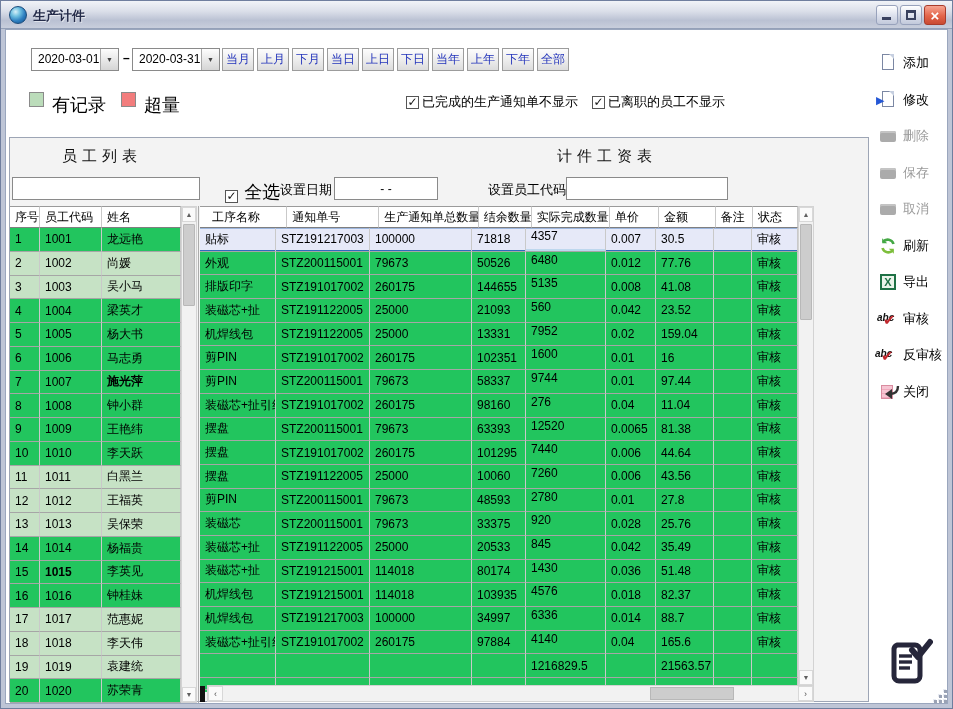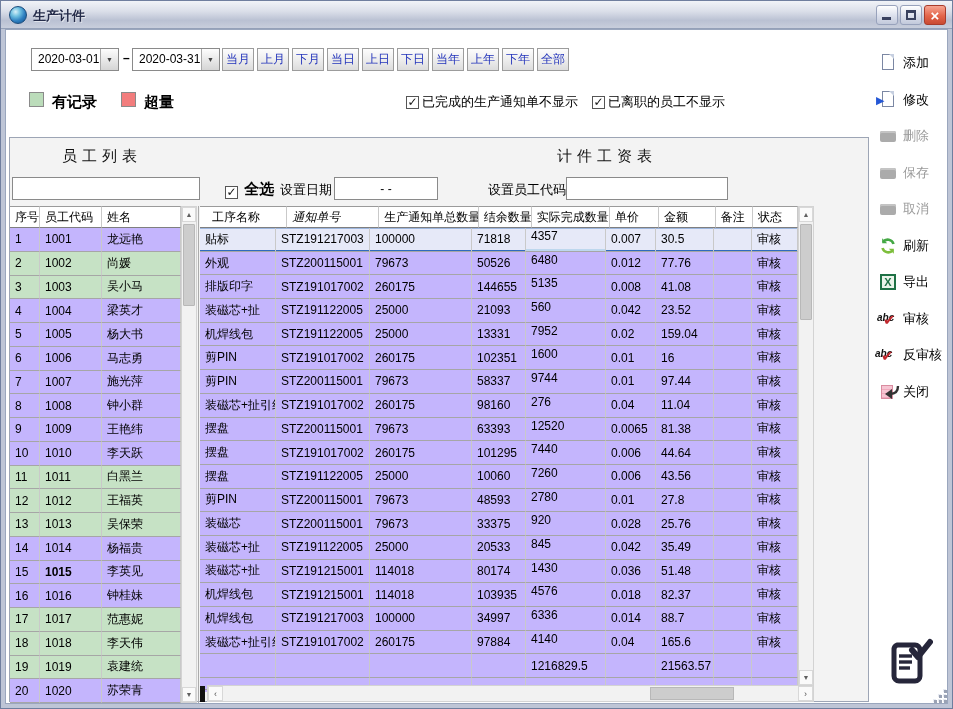--- a/index.html
+++ b/index.html
@@ -31,21 +31,21 @@
   .date-combo .val { flex:1; line-height:21px; padding-left:6px; font-size:12px; }
   .date-combo .drop { width:18px; border-left:1px solid #A9A9A9; background:linear-gradient(180deg,#FDFDFD,#E9E9E9 50%,#D5D5D5);
     text-align:center; font-size:7px; line-height:21px; color:#444; }
   .dash { position:absolute; left:122px; top:50px; font-weight:bold; }
   .range-row { position:absolute; left:221px; top:47px; display:flex; gap:3px; }
   .range-btn { width:32px; height:23px; border:1px solid #9C9C9C; background:linear-gradient(180deg,#FDFDFD,#ECECEC 55%,#DCDCDC);
     color:#2233BB; text-align:center; line-height:21px; font-size:12px; cursor:default; }
 
   
   .swatch { position:absolute; width:15px; height:15px; border:1px solid #8a8a8a; }
-  .lbl { position:absolute; font-size:15px;font-weight:bold; }
+  .lbl { position:absolute; font-size:18px; }
   .cb { width:13px; height:13px; border:1px solid #555; background:#fff; display:inline-block;
     font-size:12px; line-height:11px; font-weight:bold; text-align:center; color:#111; vertical-align:-2px; }
   .filters { position:absolute; left:405px; top:92px; display:flex; gap:14px; }
   .filter-item { display:flex; align-items:center; gap:3px; font-size:13px; }
 
   
   .sidebar { position:absolute; left:878px; top:44px; width:72px; display:flex; flex-direction:column; }
   .side-btn { height:36.5px; display:flex; align-items:center; font-size:13px; color:#000; cursor:default; }
   .side-btn.disabled { color:#9A9A9A; }
   .ico { width:20px; height:18px; position:relative; display:inline-block; margin-right:4px; flex:none; }
@@ -61,21 +61,21 @@
   .ic-check { position:absolute; left:4px; top:1px; color:#C1272D; font-size:15px; font-weight:bold; }
   .ic-cal { position:absolute; left:2px; top:2px; width:12px; height:14px; background:repeating-linear-gradient(180deg,#F6C4D2 0 3px,#F0A8BC 3px 4px); border:1px solid #D98CA0; }
 
   
   .main-panel { position:absolute; left:8px; top:136px; width:860px; height:565px; background:#F3F3F3; border:1px solid #9DA5B5; }
   .panel-title { position:absolute; font-size:15px; letter-spacing:5px; color:#111; }
   .inp { position:absolute; height:23px; border:1px solid #8A8A8A; background:#fff; font-size:12px; padding:0 4px;
     font-family:inherit; }
   .small-lbl { position:absolute; font-size:13px; }
 
-  .grid { position:absolute; background:#c4b5fd; }
+  .grid { position:absolute; background:#22c55e; }
   .g-row { display:flex; }
   .g-cell { border-right:1px solid #C9C9C9; border-bottom:1px solid #A6A6A6; padding:0 0 0 5px; overflow:hidden;
     white-space:nowrap; display:flex; align-items:center; font-size:12px; }
   .g-head .g-cell { border-bottom:1px solid #7F7F7F; border-top:1px solid #9A9A9A; background:#fff; }
   .row-green { background:#C6E2C5; }
   .row-sel { background:#E6E9F8; box-shadow:inset 0 -2px 0 #2F6BBE, inset 0 1px 0 #9DB6DE; }
   .cell-qty { align-items:flex-start !important; padding-top:1px; }
   .cell-qty-sel { box-shadow:inset 0 -2px 0 #BDD7EE; }
 
   
@@ -272,21 +272,21 @@
           <div class="g-cell" style="width: 79px;">杨大书</div>
         </div>
         <div class="g-row" style="height: 23.75px;">
           <div class="g-cell" style="width: 30px;">6</div>
           <div class="g-cell" style="width: 62px;">1006</div>
           <div class="g-cell" style="width: 79px;">马志勇</div>
         </div>
         <div class="g-row" style="height: 23.75px;">
           <div class="g-cell" style="width: 30px;">7</div>
           <div class="g-cell" style="width: 62px;">1007</div>
-          <div class="g-cell" style="width: 79px;">施光萍</div>
+          <div class="g-cell" style="width: 79px; font-weight: bold;">施光萍</div>
         </div>
         <div class="g-row" style="height: 23.75px;">
           <div class="g-cell" style="width: 30px;">8</div>
           <div class="g-cell" style="width: 62px;">1008</div>
           <div class="g-cell" style="width: 79px;">钟小群</div>
         </div>
         <div class="g-row" style="height: 23.75px;">
           <div class="g-cell" style="width: 30px;">9</div>
           <div class="g-cell" style="width: 62px;">1009</div>
           <div class="g-cell" style="width: 79px;">王艳纬</div>
@@ -351,21 +351,21 @@
       <div class="sb-btn" style="top:0;">▲</div>
       <div class="sb-thumb" style="top:17px; height:82px;"></div>
       <div class="sb-btn" style="bottom:0;">▼</div>
     </div>
 
     <div style="position:absolute; left:188px; top:68px; width:1px; height:497px; background:#ABABAB;"></div>
 
     <div class="grid" id="pw-grid" style="left:190px; top:68px; width:598px; height:486px;">
         <div class="g-row g-head" style="height: 22px;">
           <div class="g-cell" style="width: 89px; padding-left: 12px;">工序名称</div>
-          <div class="g-cell" style="width: 94px; font-style: italic;">通知单号</div>
+          <div class="g-cell" style="width: 94px;">通知单号</div>
           <div class="g-cell" style="width: 102px;">生产通知单总数量</div>
           <div class="g-cell" style="width: 54px;">结余数量</div>
           <div class="g-cell" style="width: 80px;">实际完成数量</div>
           <div class="g-cell" style="width: 50px;">单价</div>
           <div class="g-cell" style="width: 58px;">金额</div>
           <div class="g-cell" style="width: 38px;">备注</div>
           <div class="g-cell" style="width: 46px;">状态</div>
         </div>
         <div class="g-row row-sel" style="height: 23.7px;">
           <div class="g-cell" style="width: 76px;">贴标</div>

